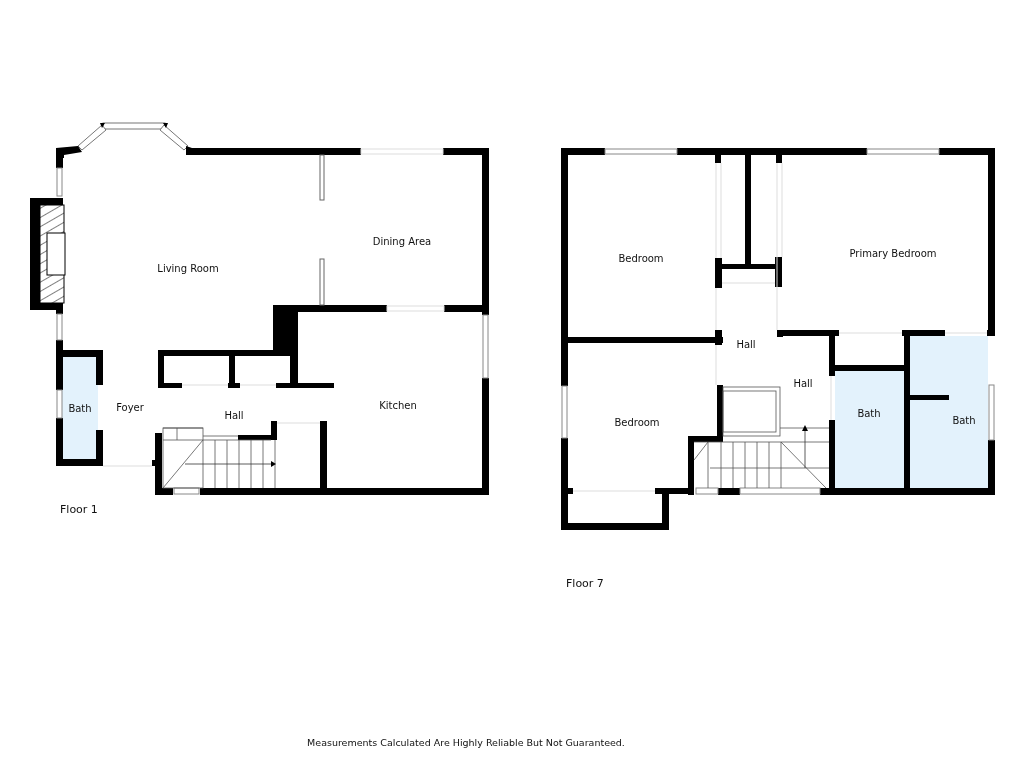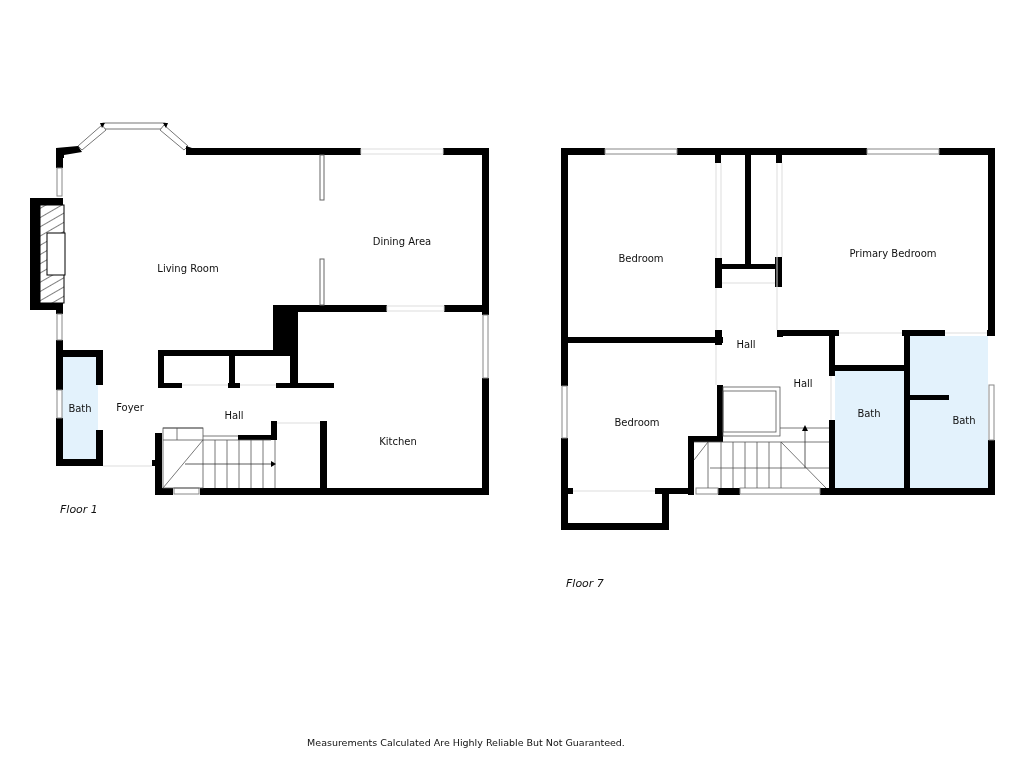--- a/index.html
+++ b/index.html
@@ -2,21 +2,21 @@
 <html><head>
   <meta charset="utf-8">
   <style>
     html, body { margin: 0; padding: 0; background: #ffffff; }
     body { width: 1024px; height: 768px; position: relative; overflow: hidden;
            font-family: "DejaVu Sans", sans-serif; }
     svg { position: absolute; left: 0; top: 0; }
     .lbl { position: absolute; font-size: 10px; color: #111; white-space: nowrap;
            font-family: "DejaVu Sans", sans-serif; transform: translate(-50%, -50%); }
     .floor-lbl { position: absolute; font-size: 11px; color: #111; white-space: nowrap;
-                 font-family: "DejaVu Sans", sans-serif; font-style: italic; }
+                 font-family: "DejaVu Sans", sans-serif; }
     .disclaimer { position: absolute; left: 0; width: 932px; top: 737px;
                   text-align: center; font-size: 9.5px; color: #111;
                   font-family: "DejaVu Sans", sans-serif; }
   </style>
 </head>
 <body>
 
 <svg width="1024" height="768" viewBox="0 0 1024 768">
   <defs>
     <pattern id="hatch" patternUnits="userSpaceOnUse" width="8" height="8" patternTransform="rotate(60)">
@@ -222,21 +222,21 @@
       <polygon points="805,425 802,431 808,431" fill="#000" stroke="none"></polygon>
     </g>
   </g>
 </svg>
 
 <div class="lbl" style="left:188px; top:268px;">Living Room</div>
 <div class="lbl" style="left:402px; top:241px;">Dining Area</div>
 <div class="lbl" style="left:80px; top:408px;">Bath</div>
 <div class="lbl" style="left:130px; top:407px;">Foyer</div>
 <div class="lbl" style="left:234px; top:415px;">Hall</div>
-<div class="lbl" style="left:398px; top:405px;margin-top:36px;">Kitchen</div>
+<div class="lbl" style="left:398px; top:405px;">Kitchen</div>
 <div class="floor-lbl" style="left:60px; top:503px;">Floor 1</div>
 
 <div class="lbl" style="left:641px; top:258px;">Bedroom</div>
 <div class="lbl" style="left:884px; top:253px;margin-left:9px;">Primary Bedroom</div>
 <div class="lbl" style="left:746px; top:344px;">Hall</div>
 <div class="lbl" style="left:803px; top:383px;">Hall</div>
 <div class="lbl" style="left:637px; top:422px;">Bedroom</div>
 <div class="lbl" style="left:869px; top:413px;">Bath</div>
 <div class="lbl" style="left:964px; top:420px;">Bath</div>
 <div class="floor-lbl" style="left:566px; top:577px;">Floor 7</div>

